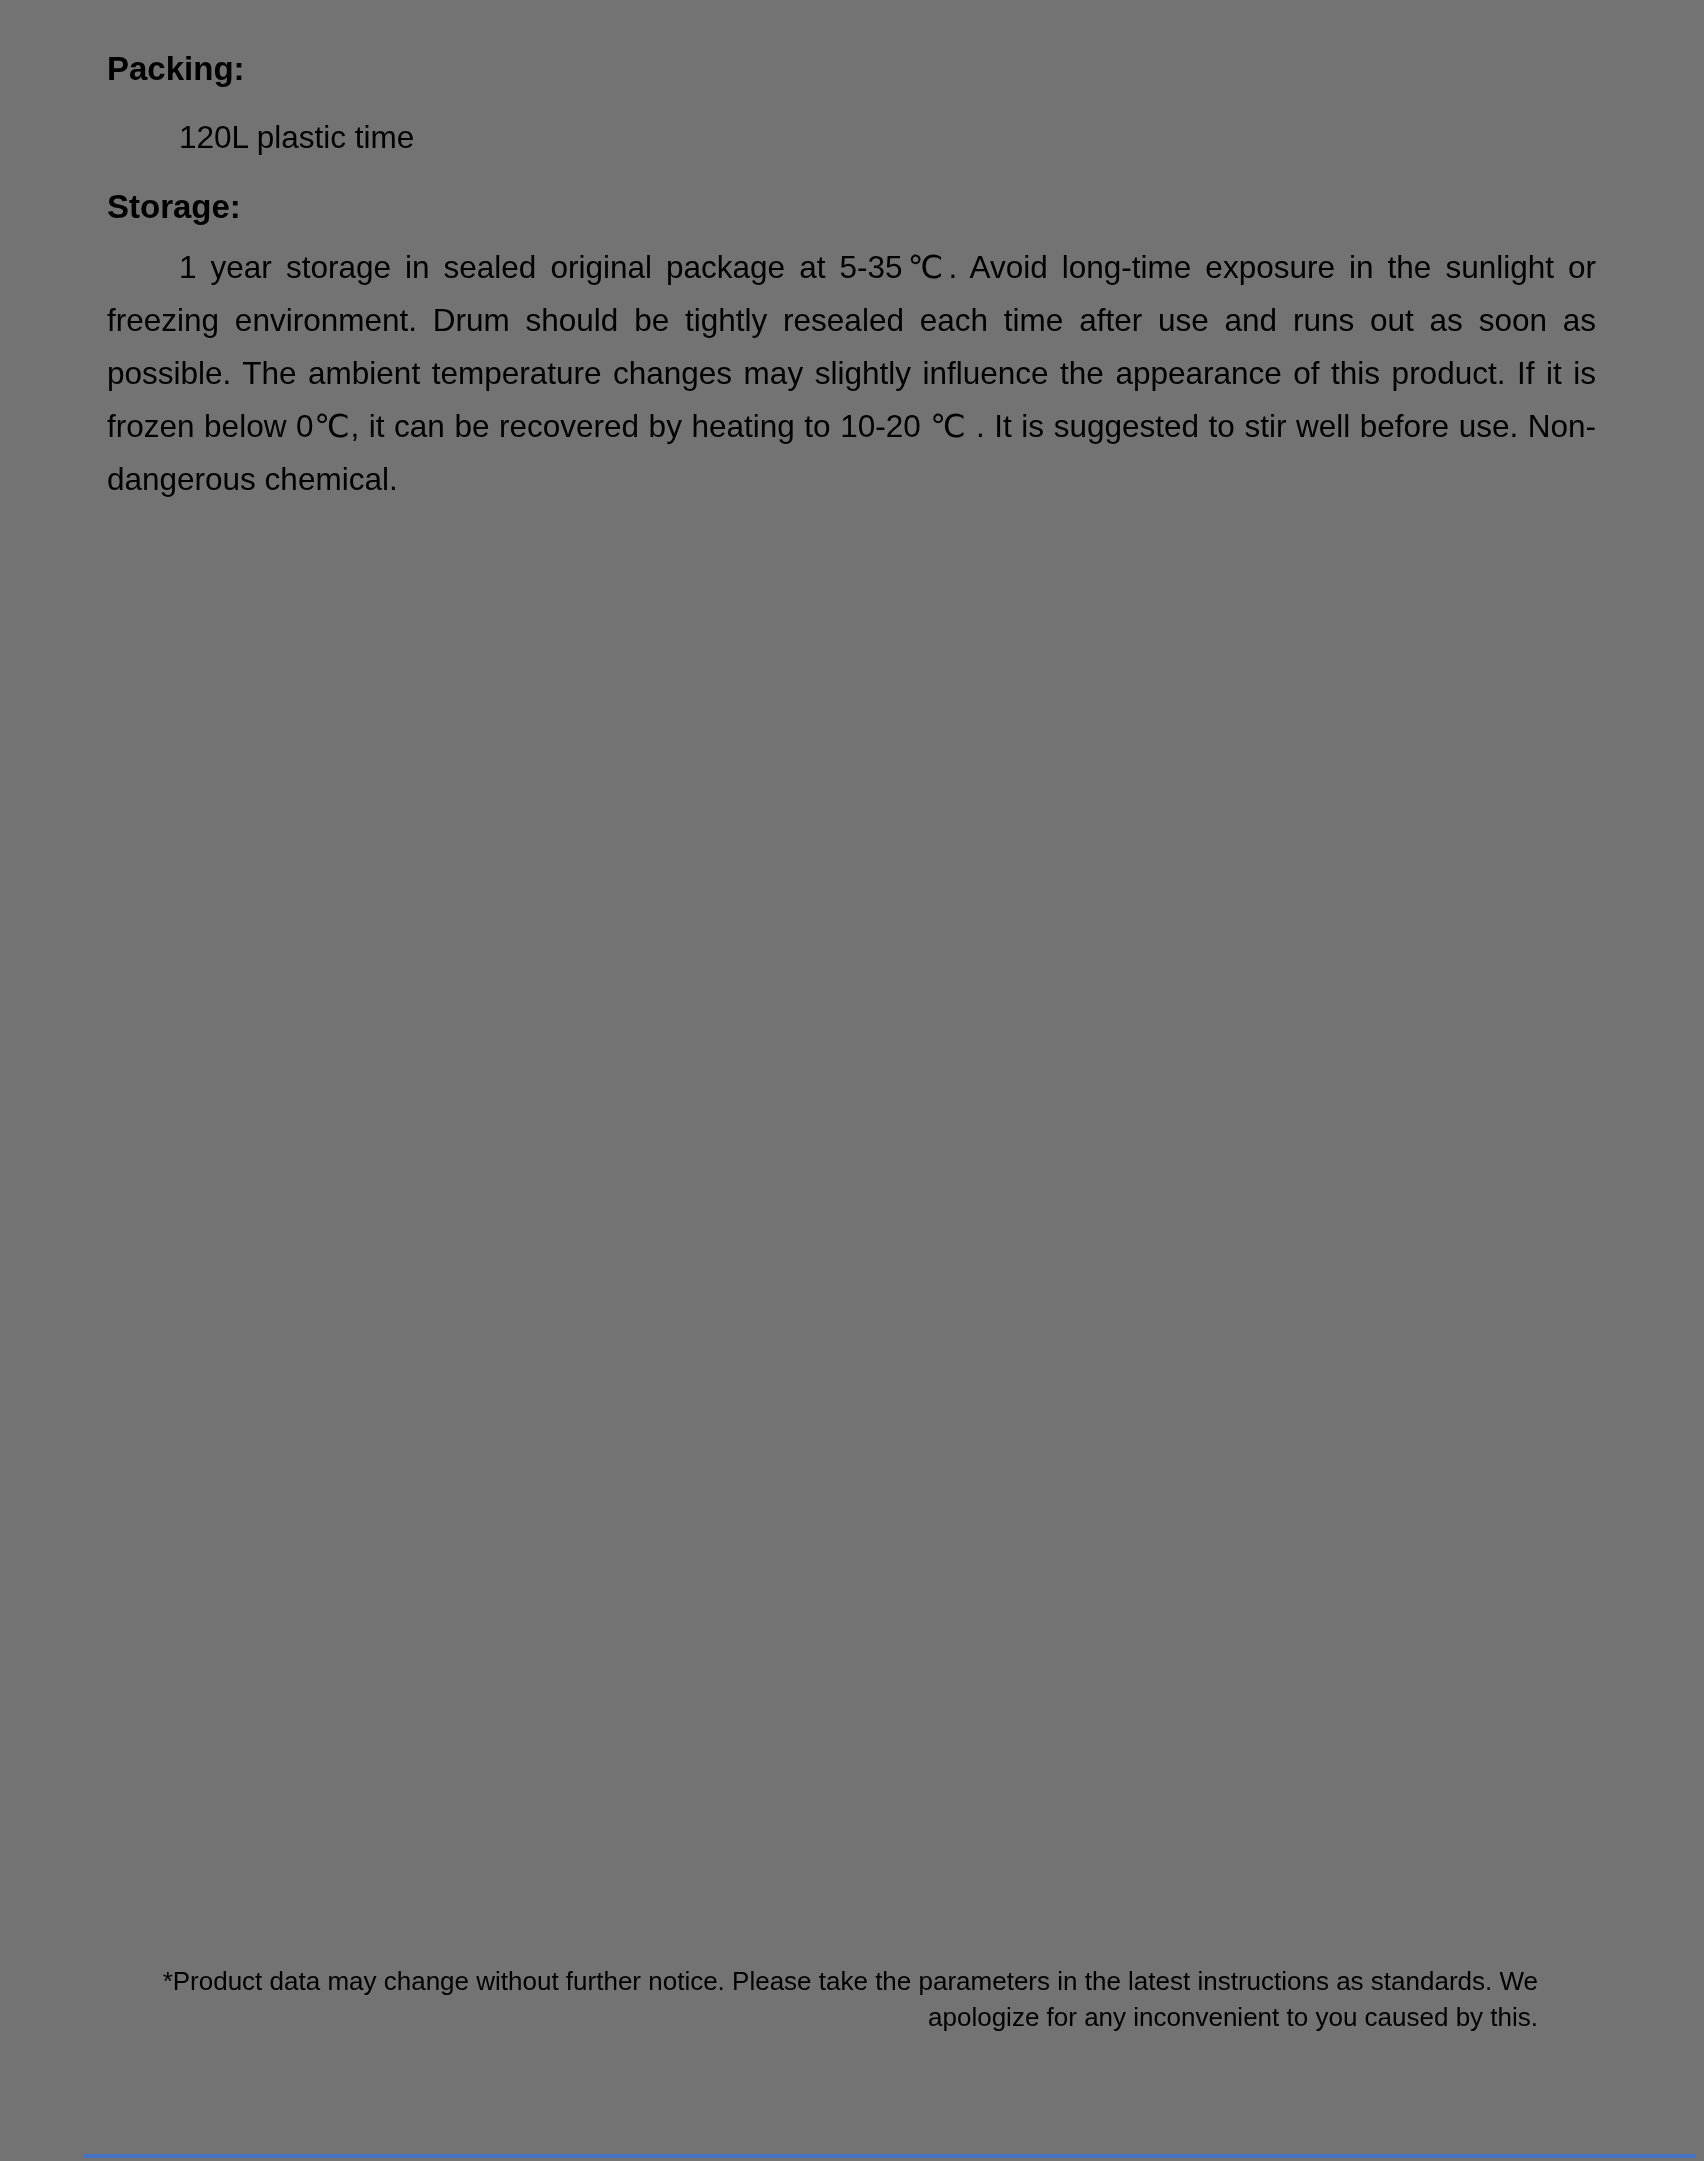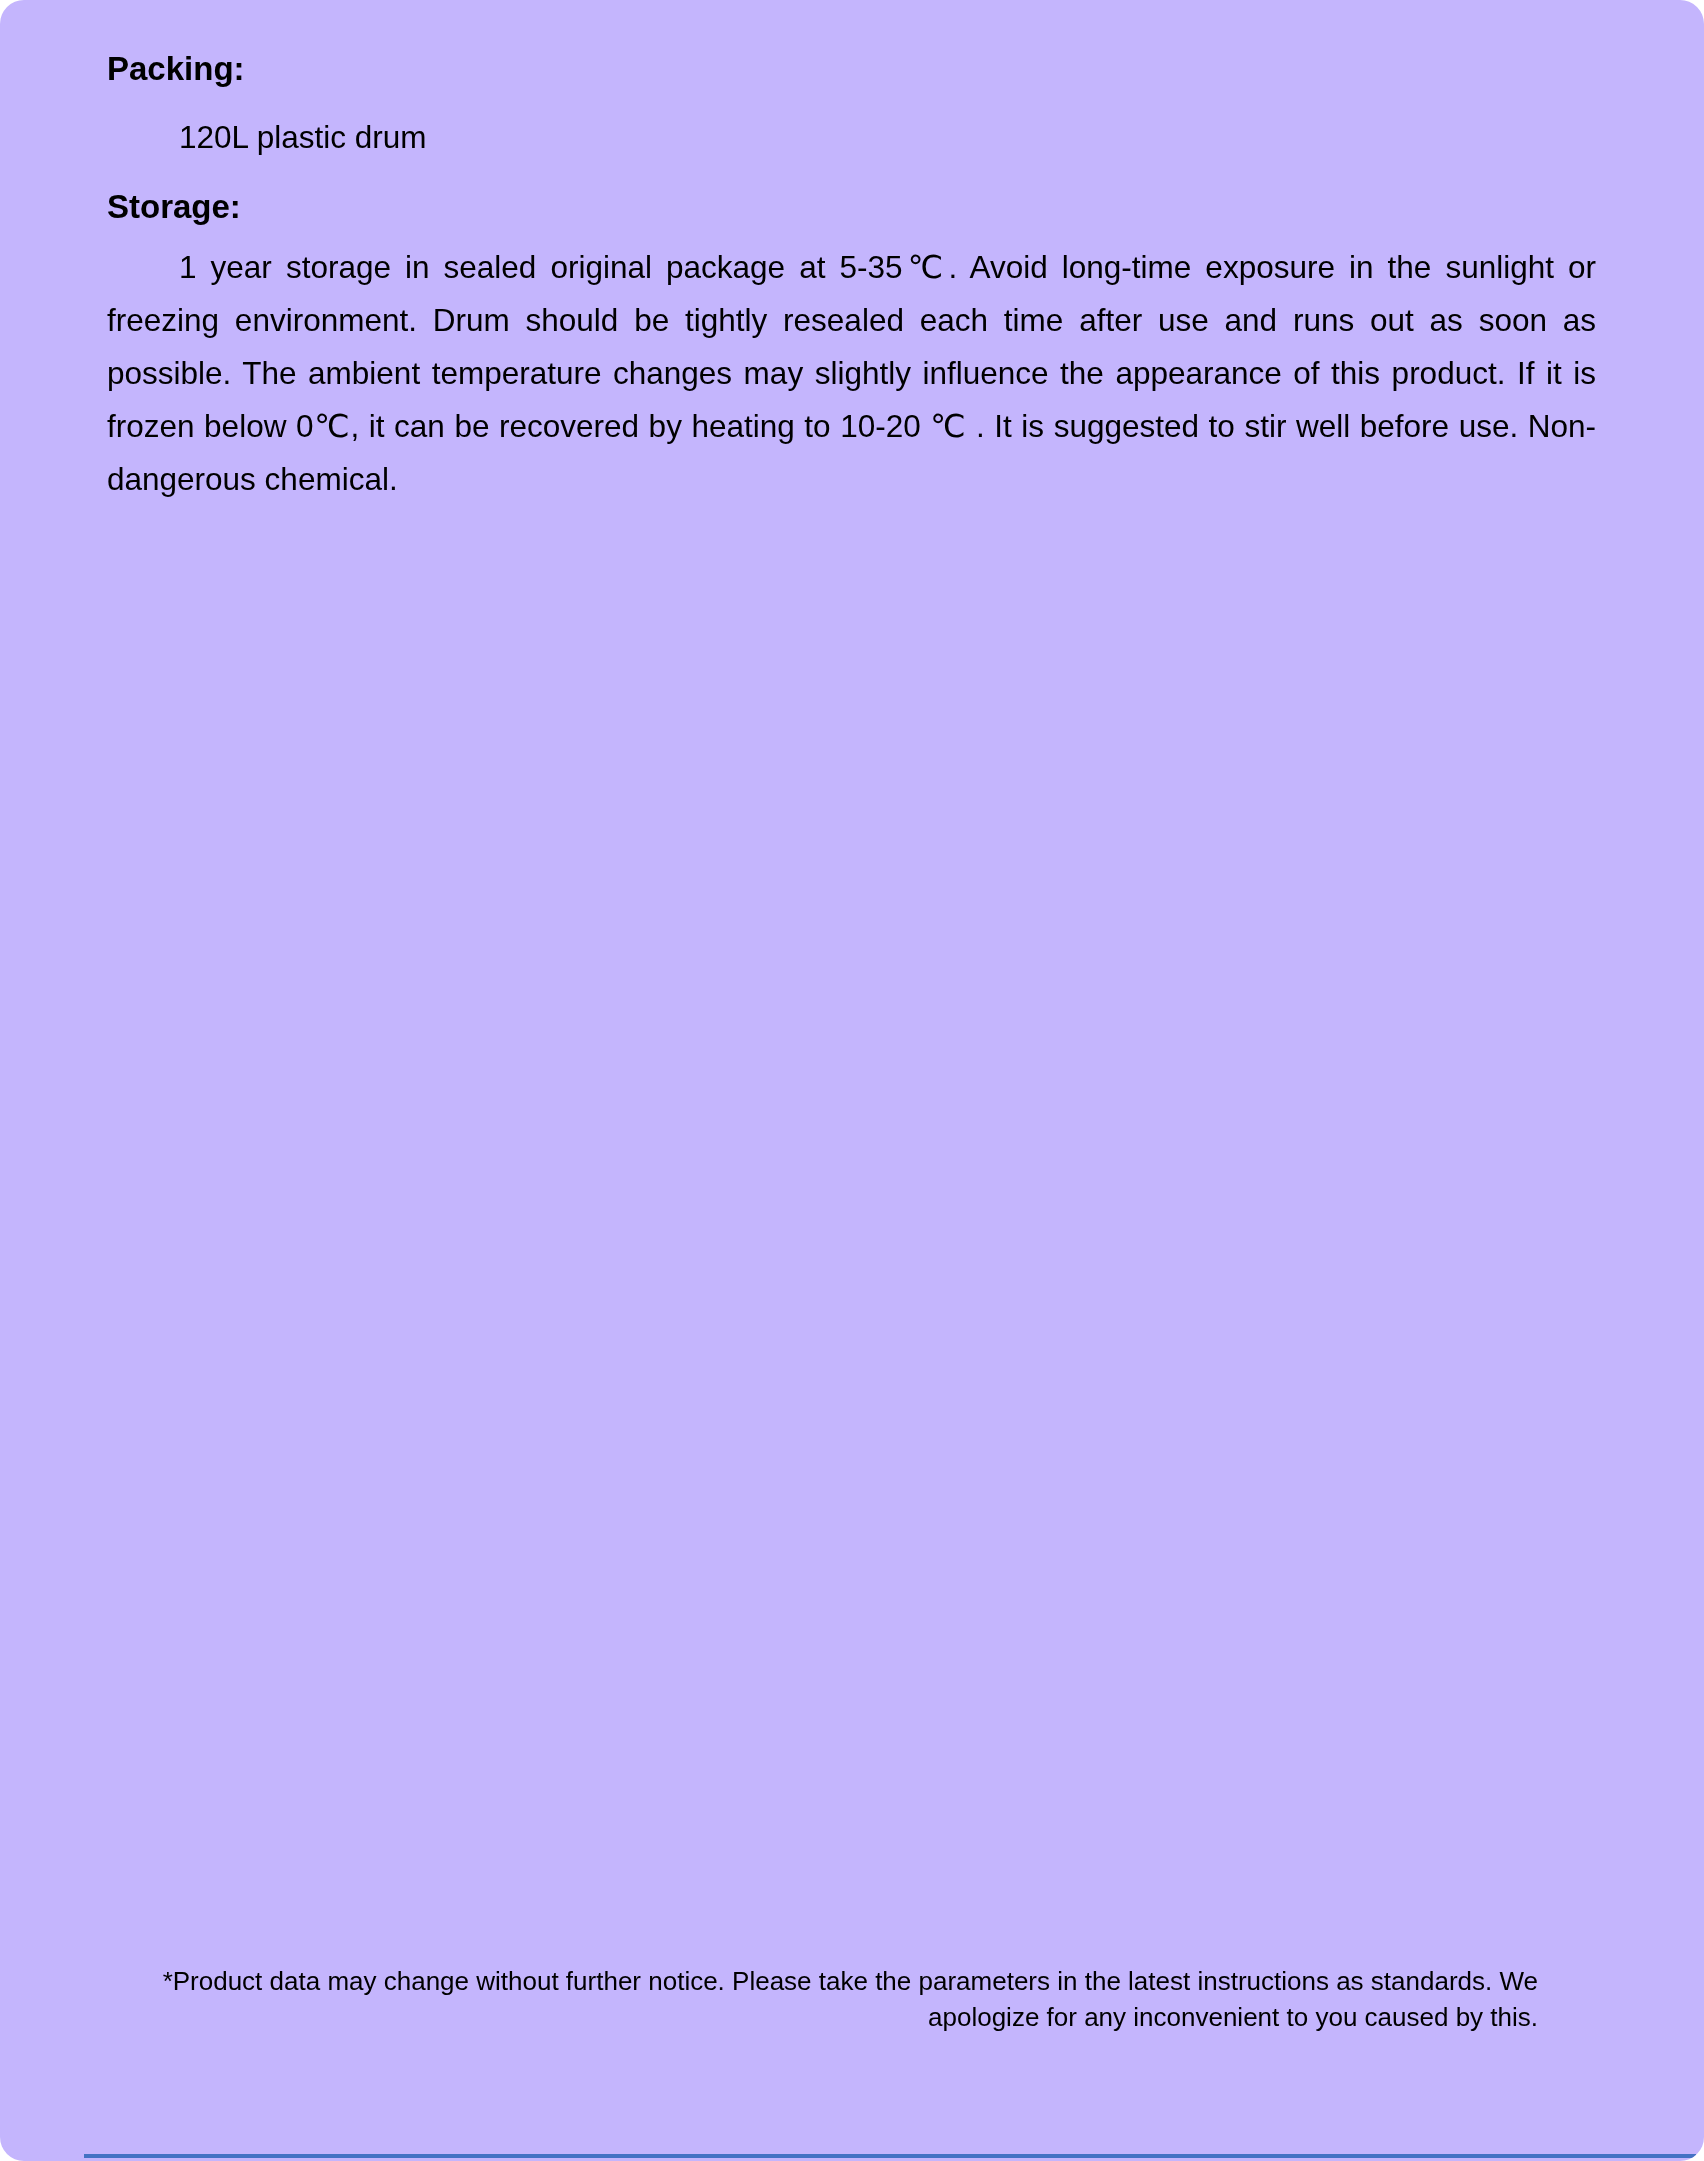--- a/index.html
+++ b/index.html
@@ -53,27 +53,27 @@
     left: 84px;
     bottom: 2.9px;
     width: 1612px;
     height: 4.3px;
     background: #4472c4;
   }
 </style>
 </head>
 <body>
 
-<div class="page" style="background: #c4b5fd; border-radius: 24px;">
+<div class="page" style="background: #737373;">
 
   <div class="content">
 
     <div class="heading">Packing:</div>
 
-    <div class="indent-line">120L plastic drum</div>
+    <div class="indent-line">120L plastic time</div>
 
     <div class="heading">Storage:</div>
 
     <div class="body-paragraph">1 year storage in sealed original package at 5-35℃. Avoid long-time exposure in the sunlight or freezing environment. Drum should be tightly resealed each time after use and runs out as soon as possible. The ambient temperature changes may slightly influence the appearance of this product. If it is frozen below 0℃, it can be recovered by heating to 10-20 ℃ . It is suggested to stir well before use. Non-dangerous chemical.</div>
 
   </div>
 
   <div class="footnote">*Product data may change without further notice. Please take the parameters in the latest instructions as standards. We apologize for any inconvenient to you caused by this.</div>
 
   <div class="footer-rule" style="background: rgb(68, 114, 196);"></div>

